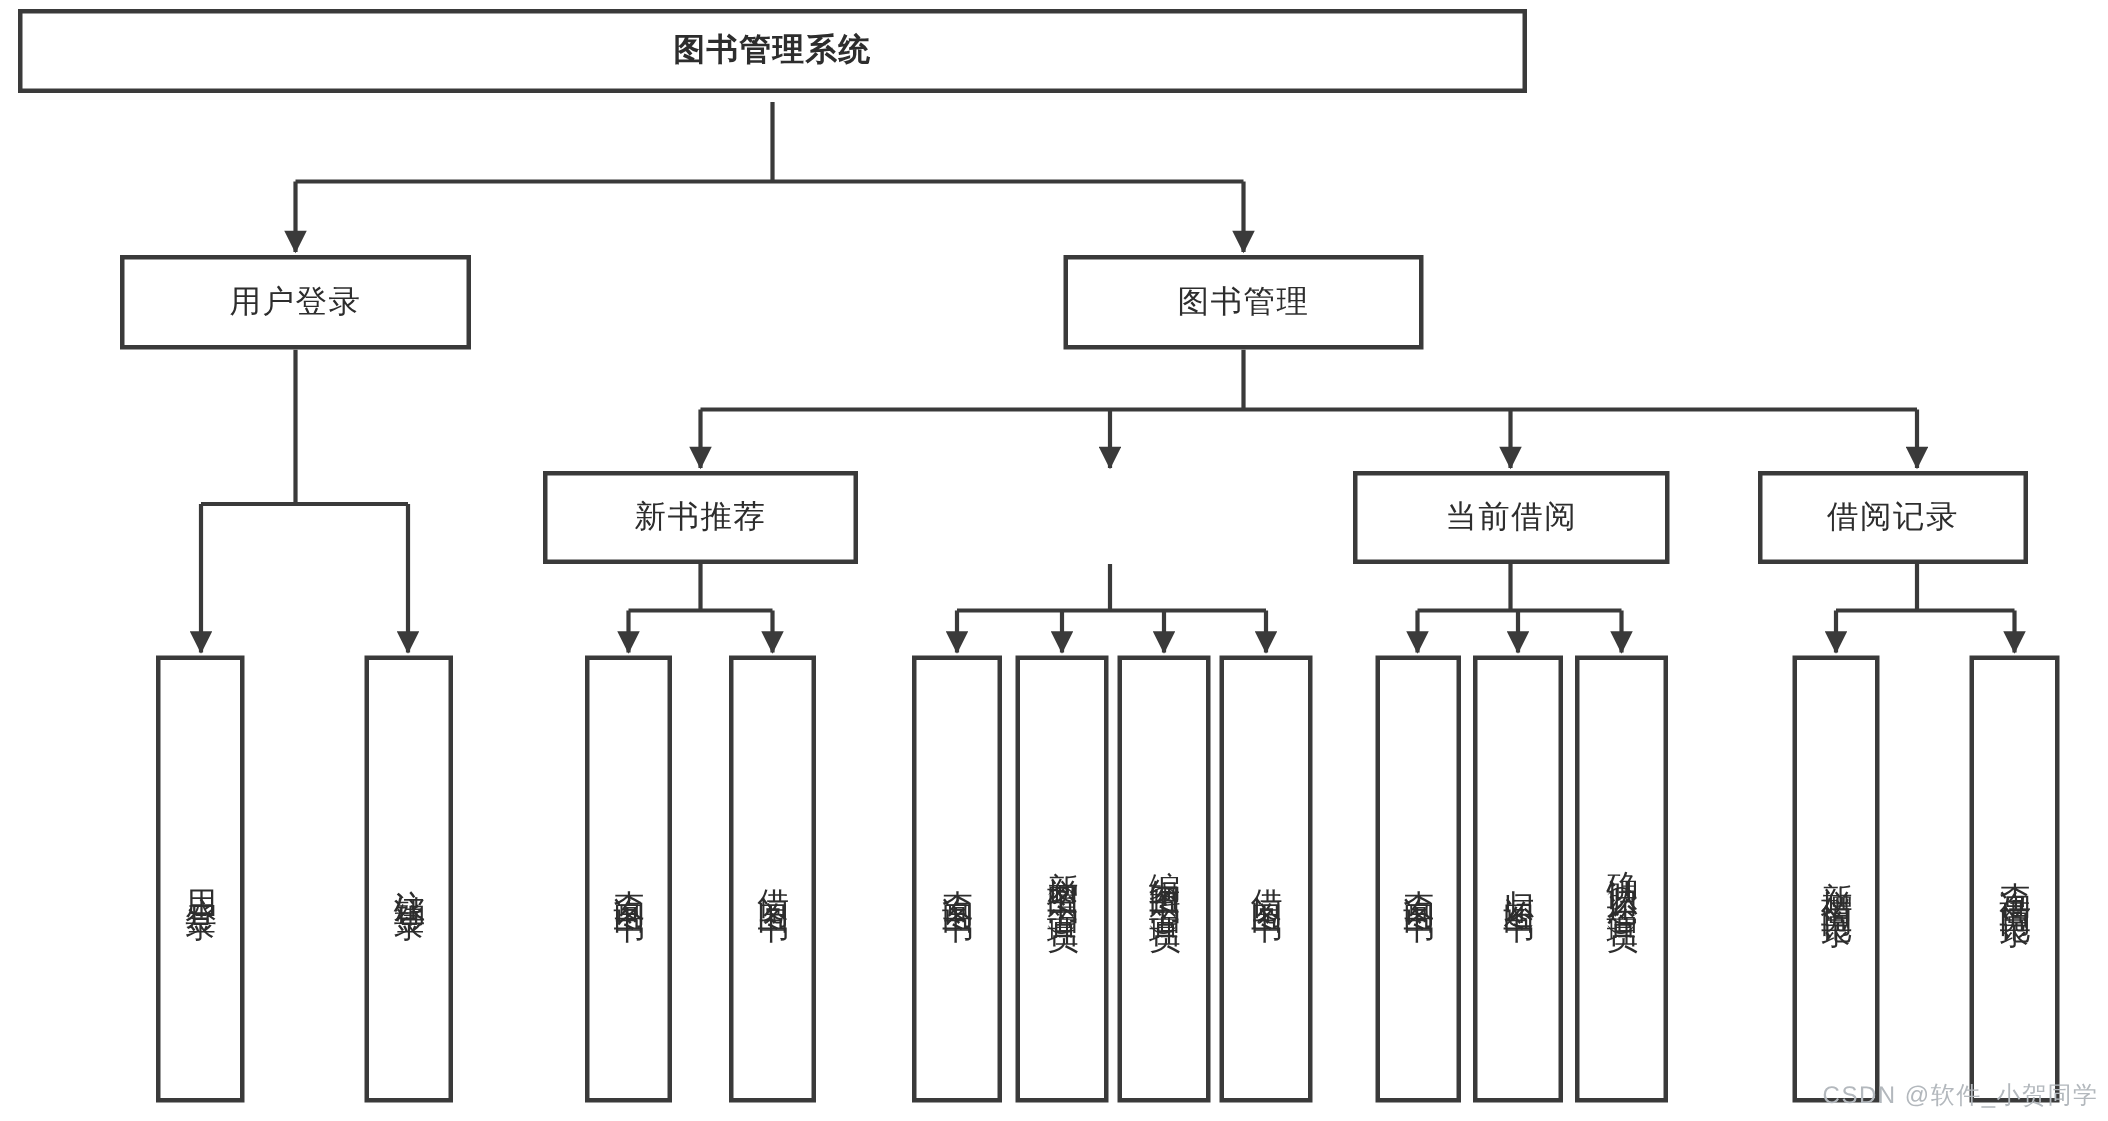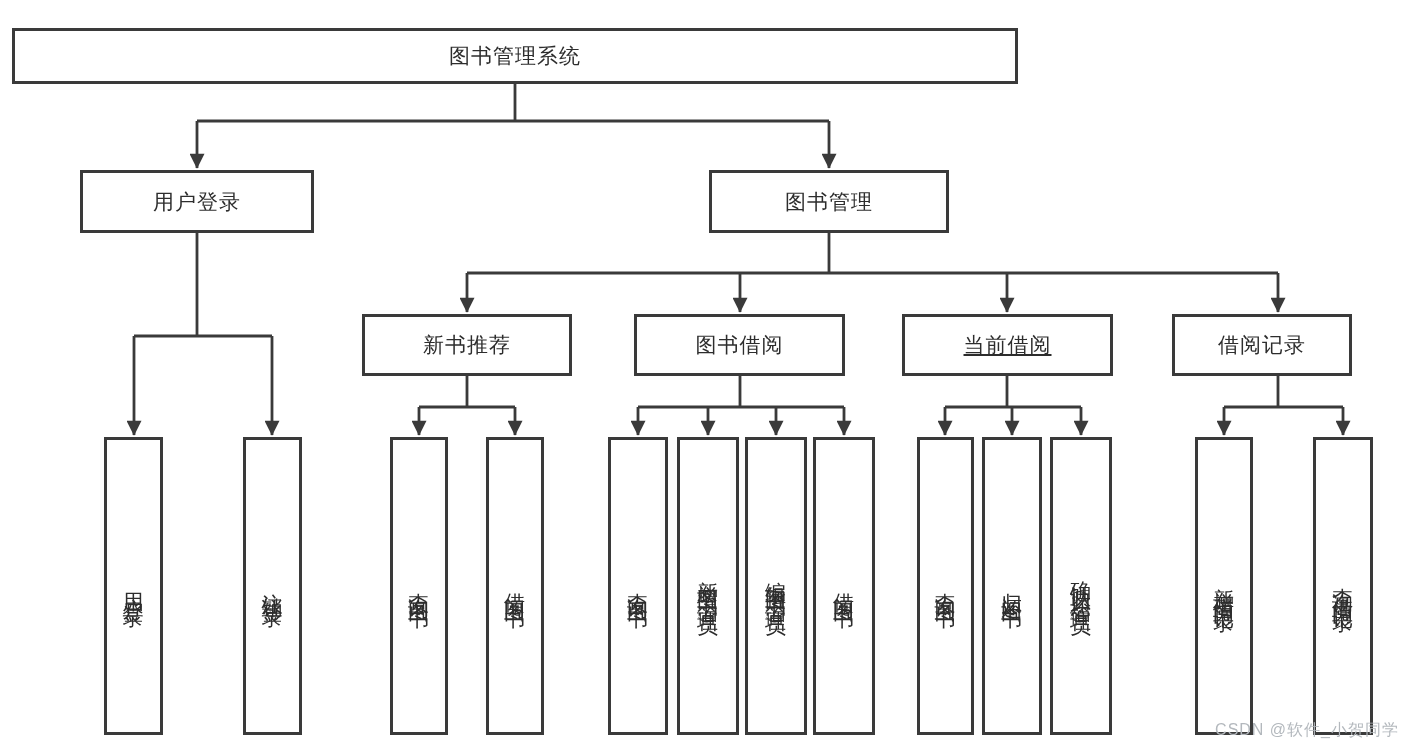--- a/index.html
+++ b/index.html
@@ -91,28 +91,27 @@
       <path d="M945 407 V435" marker-end="url(#arw)"></path>
       <path d="M1012 407 V435" marker-end="url(#arw)"></path>
       <path d="M1081 407 V435" marker-end="url(#arw)"></path>
 
       <path d="M1278 376 V407 M1224 407 H1343"></path>
       <path d="M1224 407 V435" marker-end="url(#arw)"></path>
       <path d="M1343 407 V435" marker-end="url(#arw)"></path>
     </g>
   </svg>
 
-  <div class="node" style="left:12px; top:28px; width:1006px; height:56px;">图书管理系统</div>
+  <div class="node" style="left:12px; top:6px; width:1006px; height:56px;font-weight:bold;">图书管理系统</div>
 
   <div class="node" style="left:80px; top:170px; width:234px; height:63px;">用户登录</div>
   <div class="node" style="left:709px; top:170px; width:240px; height:63px;">图书管理</div>
 
   <div class="node" style="left:362px; top:314px; width:210px; height:62px;">新书推荐</div>
-  <div class="node" style="left:634px; top:314px; width:211px; height:62px;">图书借阅</div>
-  <div class="node" style="left:902px; top:314px; width:211px; height:62px;text-decoration:underline;">当前借阅</div>
+  <div class="node" style="left:902px; top:314px; width:211px; height:62px;">当前借阅</div>
   <div class="node" style="left:1172px; top:314px; width:180px; height:62px;">借阅记录</div>
 
   <div class="node v" style="left:104px; top:437px; width:59px; height:298px;">用户登录</div>
   <div class="node v" style="left:243px; top:437px; width:59px; height:298px;">注销登录</div>
 
   <div class="node v" style="left:390px; top:437px; width:58px; height:298px;">查询图书</div>
   <div class="node v" style="left:486px; top:437px; width:58px; height:298px;">借阅图书</div>
 
   <div class="node v" style="left:608px; top:437px; width:60px; height:298px;">查询图书</div>
   <div class="node v" style="left:677px; top:437px; width:62px; height:298px;">新增图书（管理员）</div>

